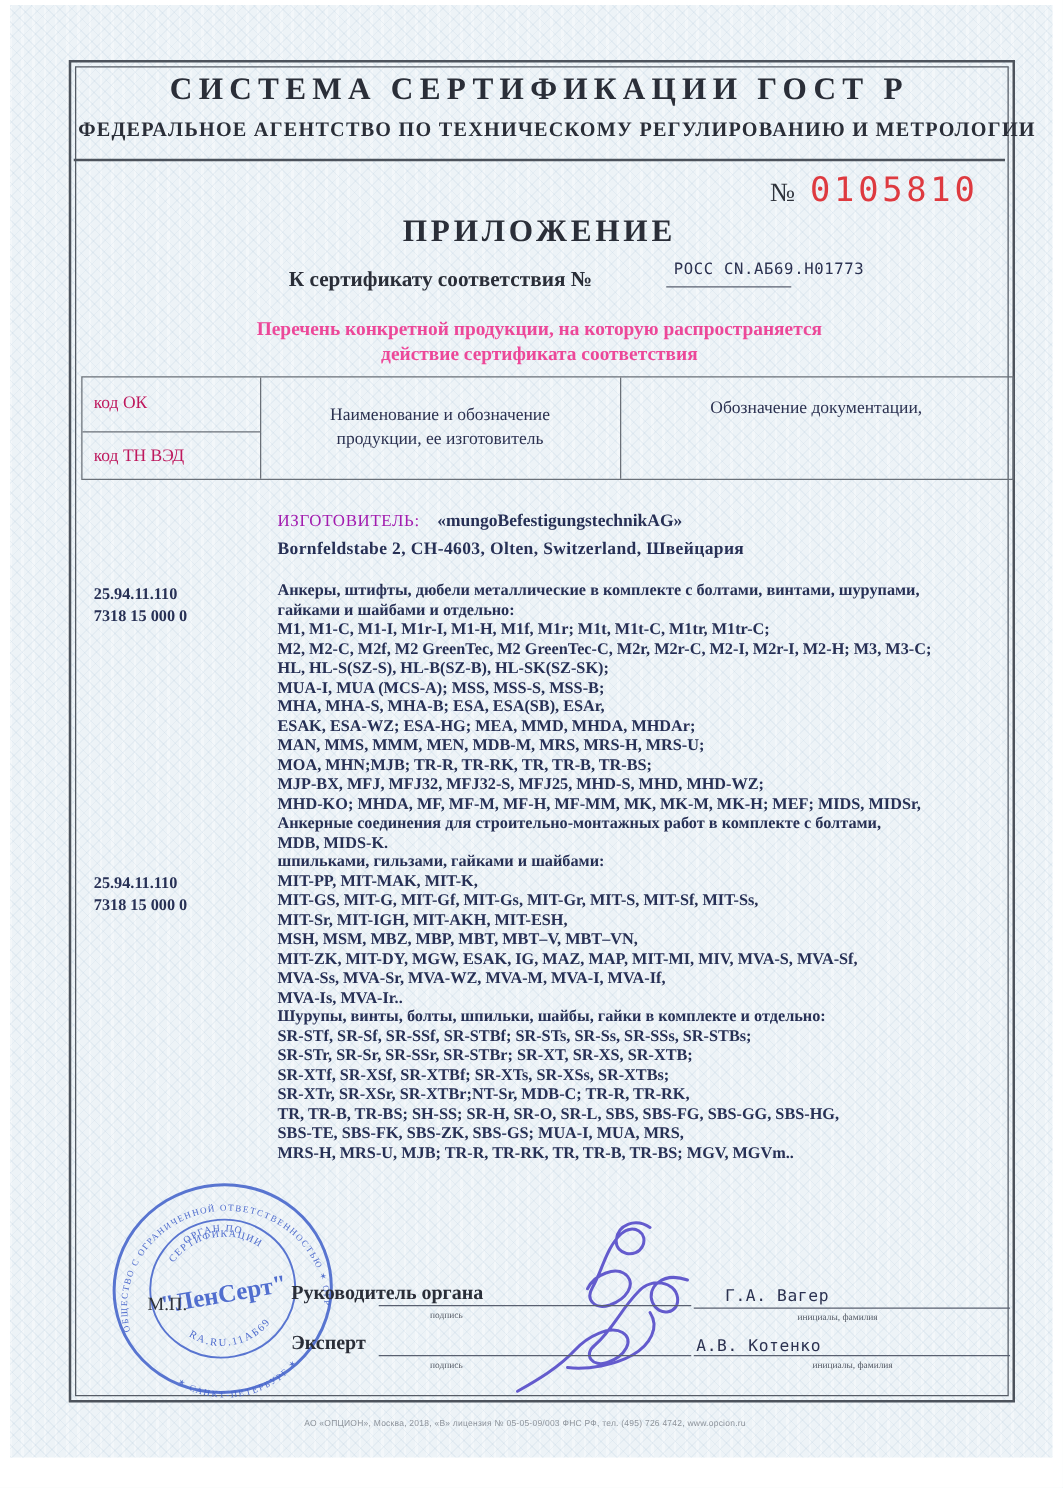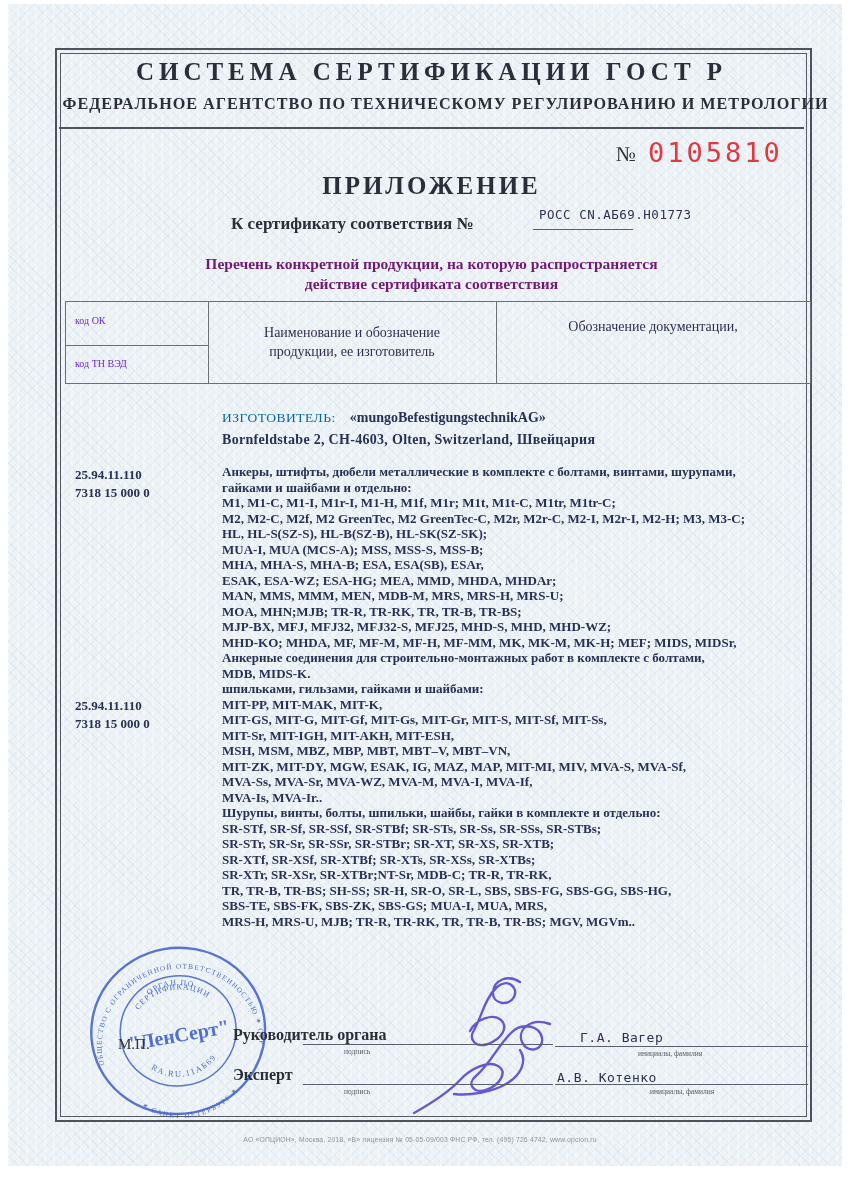--- a/index.html
+++ b/index.html
@@ -17,30 +17,30 @@
   .abs{position:absolute;}
   .center{left:55px;width:753px;text-align:center;}
   .hline{border-bottom:1px solid #4d535c;height:0;}
   .title{font-weight:bold;font-size:25px;letter-spacing:5px;color:#2a2e38;white-space:nowrap;}
   .agency{font-weight:bold;font-size:16.5px;letter-spacing:1px;color:#2a2e38;white-space:nowrap;transform:scaleX(.98);transform-origin:center;}
   .doc-title{font-weight:bold;font-size:25px;letter-spacing:3px;color:#2a2e38;}
   .numsign{font-size:21px;color:#2f333c;}
   .rednum{font-family:"DejaVu Sans Mono","Liberation Mono",monospace;font-size:27px;letter-spacing:3px;color:#de3a40;}
   .certlabel{font-weight:bold;font-size:17px;color:#2a2e38;}
   .typed{font-family:"DejaVu Sans Mono","Liberation Mono",monospace;font-size:12.5px;color:#2b3150;letter-spacing:.5px;white-space:nowrap;}
-  .subtitle{font-weight:bold;font-size:15.5px;color:#701a75;white-space:nowrap;}
+  .subtitle{font-weight:bold;font-size:15.5px;color:#ec4899;white-space:nowrap;}
   .tbl{border:1px solid #6a7078;}
   .tbl .v1{position:absolute;left:142px;top:0;bottom:0;border-left:1px solid #6a7078;}
   .tbl .v2{position:absolute;left:430px;top:0;bottom:0;border-left:1px solid #6a7078;}
   .tbl .h1{position:absolute;left:0;width:142px;top:43px;border-top:1px solid #6a7078;}
-  .cell{position:absolute;font-size:10px;color:#6d28d9;}
+  .cell{position:absolute;font-size:14px;color:#be185d;}
   .colhead{font-size:14px;color:#2b3150;line-height:19px;text-align:center;}
   .bodyline{white-space:nowrap;font-weight:bold;font-size:13px;line-height:15.5px;color:#273055;}
   .codes{font-weight:bold;font-size:13px;color:#273055;line-height:17.5px;white-space:nowrap;}
-  .man-label{font-size:13.5px;color:#0369a1;letter-spacing:.5px;}
+  .man-label{font-size:13.5px;color:#a21caf;letter-spacing:.5px;}
   .man-name{font-weight:bold;font-size:14px;color:#273055;}
   .man-addr{font-weight:bold;font-size:14px;color:#273055;letter-spacing:.3px;}
   .siglabel{font-weight:bold;font-size:16px;color:#2a2e38;white-space:nowrap;text-align:center;}
   .caption{font-size:7.5px;color:#555b66;}
   .underl{border-bottom:1px solid #596070;height:0;}
   .mp{font-size:15px;color:#2f333c;}
   .fineprint{font-size:7px;color:#8d939b;font-family:"Liberation Sans","DejaVu Sans",sans-serif;
              letter-spacing:.2px;white-space:nowrap;transform:scaleX(.97);transform-origin:center;}
   .stamp-wrap{transform:rotate(-10deg);}
   svg text{font-family:"Liberation Serif","DejaVu Serif",serif;}

